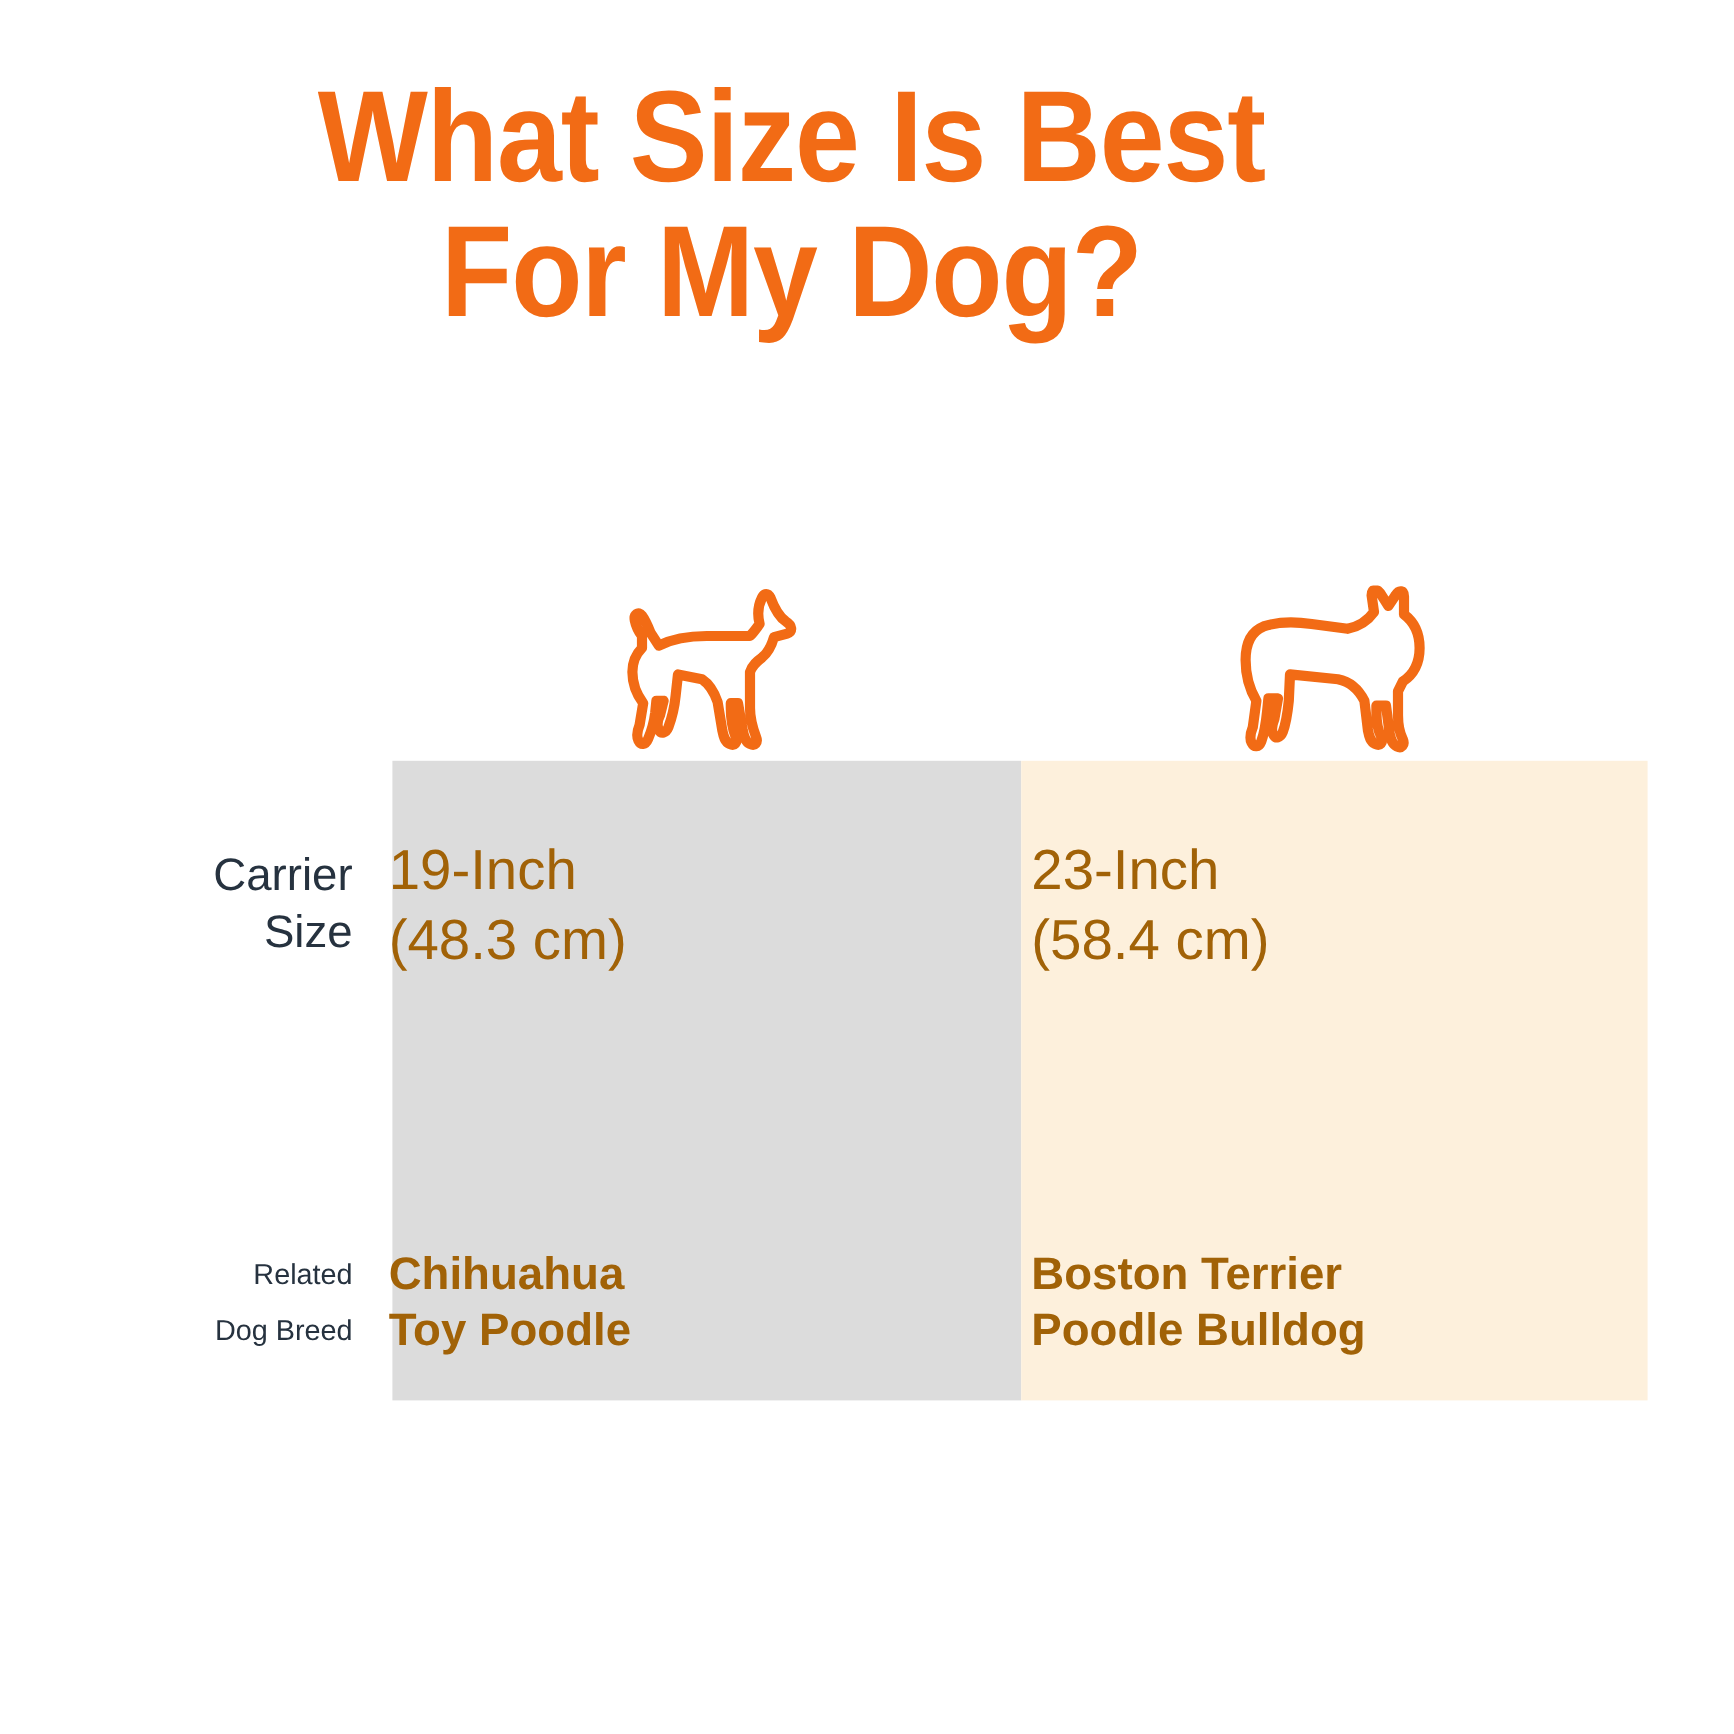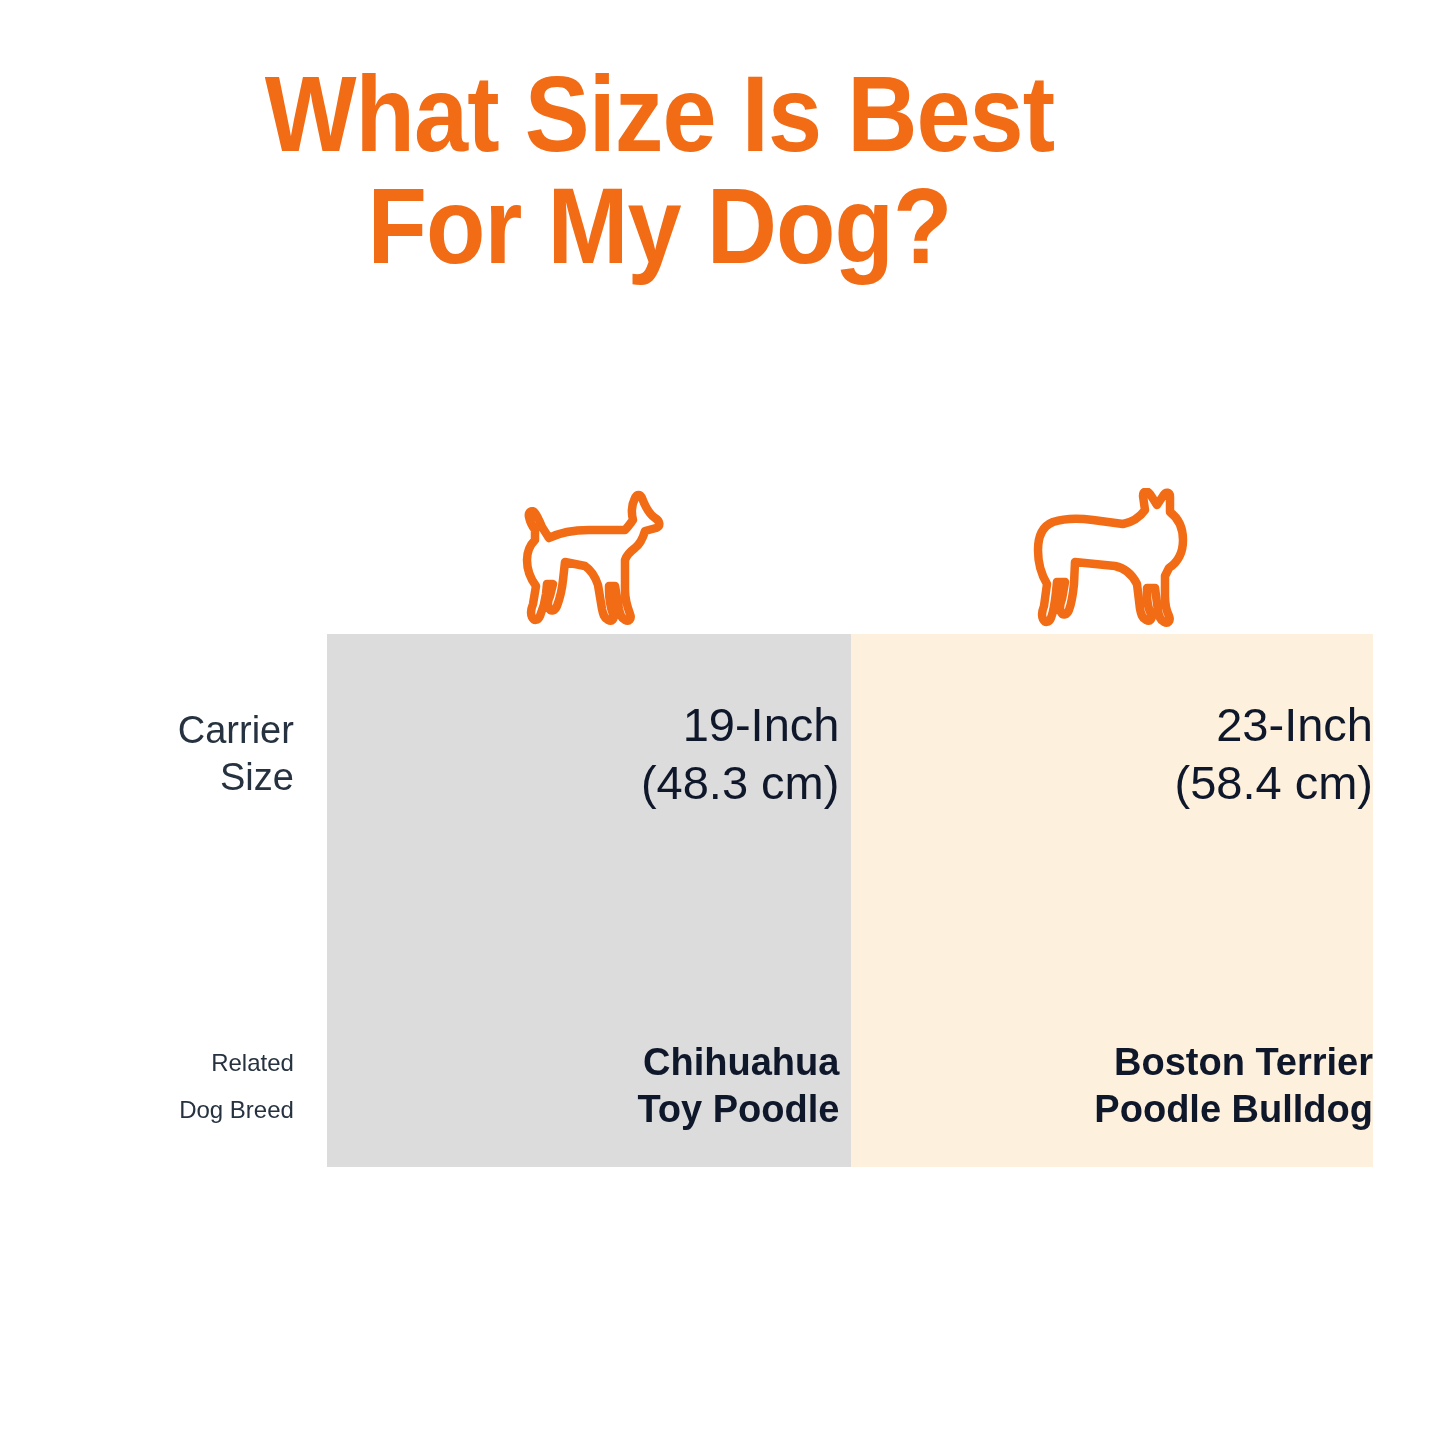--- a/index.html
+++ b/index.html
@@ -105,22 +105,22 @@
     padding-right: 30px;
     text-align: right;
     color: #26323f;
     font-family: "Liberation Sans", sans-serif;
     font-size: 38px;
     line-height: 47px;
     font-weight: normal;
   }
   .cell {
     width: 524px;
-    text-align: right;
-    color: #0f172a;
+    text-align: left;
+    color: #a16207;
     font-family: "Liberation Sans", sans-serif;
     font-weight: normal;
   }
   .cell.right { width: 522px; margin-left: 20px; }
 
   .cell-big {
     font-size: 47px;
     line-height: 58px;
   }
   .cell-mid {

